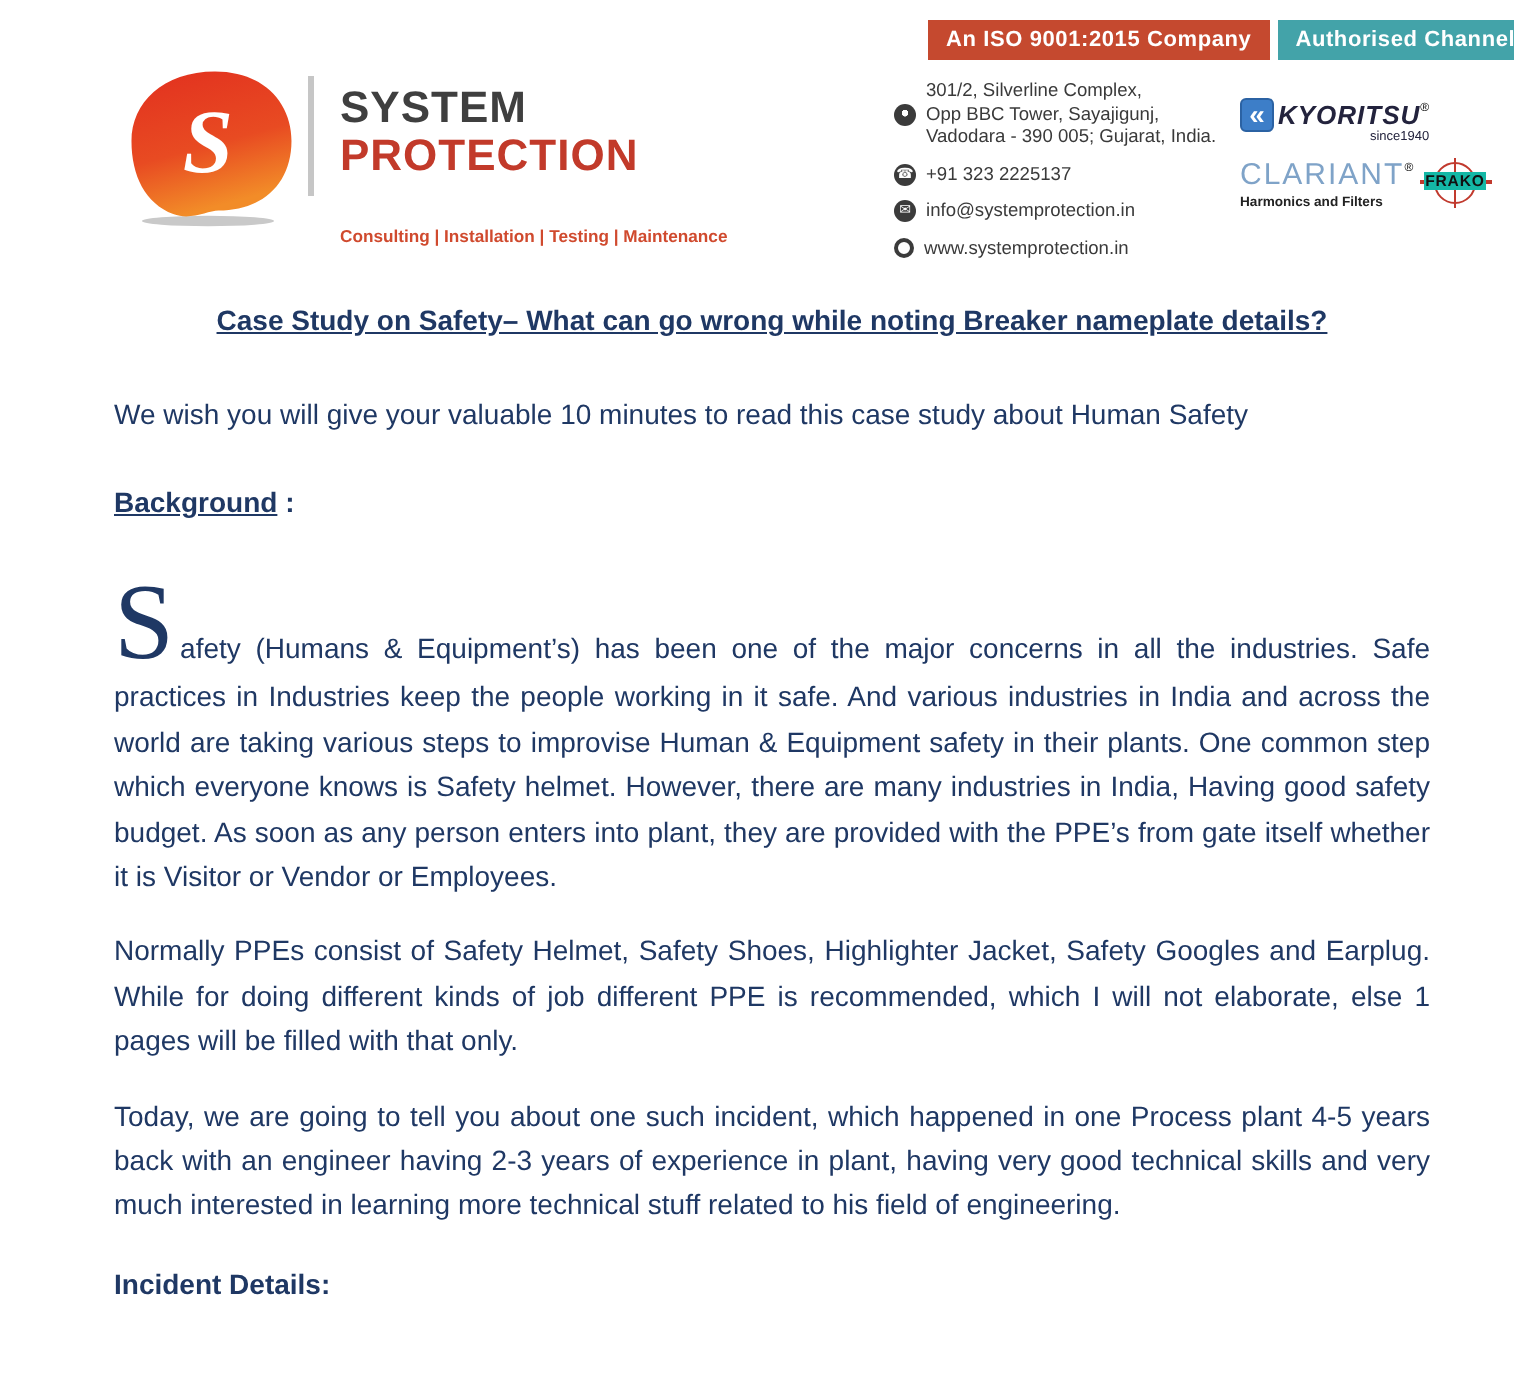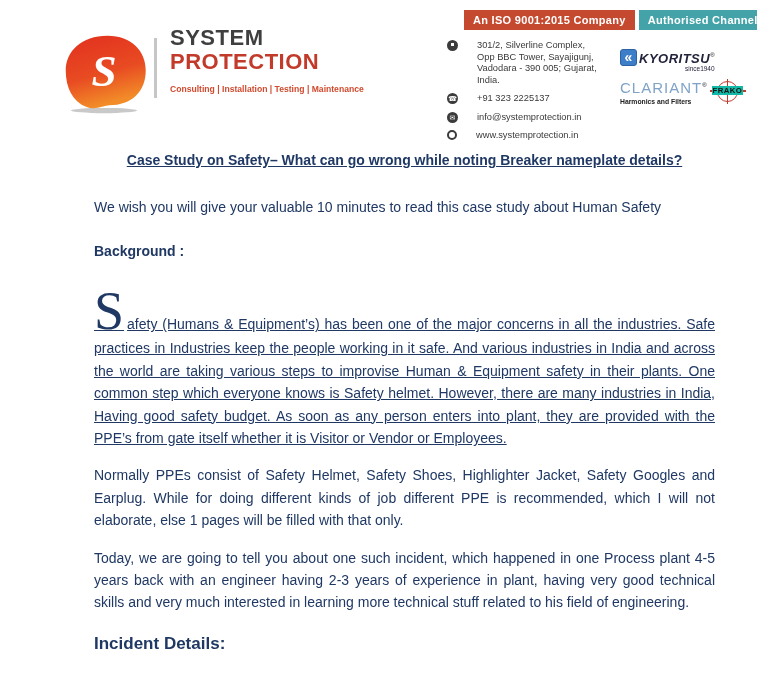--- a/index.html
+++ b/index.html
@@ -5,33 +5,33 @@
   * { margin:0; padding:0; box-sizing:border-box; }
   html,body { width:757px; height:689px; background:#fff; }
   body { font-family:"Liberation Sans", sans-serif; overflow:hidden; }
   .page { position:relative; width:757px; height:689px; background:#fff; }
 
   
   .letterhead { position:relative; height:140px; }
 
   .logo-mark { position:absolute; left:60px; top:34px; width:88px; height:80px; }
   .logo-divider { position:absolute; left:154px; top:38px; width:3px; height:60px; background:#c6c6c6; }
-  .logo-text { position:absolute; left:170px; top:26px; }
+  .logo-text { position:absolute; left:170px; top:42px; }
   .brand-top { font-size:22px; font-weight:600; letter-spacing:0.5px; color:#3f3f3f; line-height:24px; }
   .brand-bottom { font-size:22px; font-weight:600; letter-spacing:0.5px; color:#c23a2a; line-height:24px; }
   .brand-sub { font-size:10px; font-weight:bold; color:#2b2b2b; margin-top:2px; }
-  .brand-services { font-size:8.6px; font-weight:bold; color:#d04a2e; margin-top:10px; }
+  .brand-services { font-size:8.6px; font-weight:bold; color:#d04a2e; margin-top:23px; }
 
   .badges { position:absolute; top:10px; left:464px; display:flex; gap:4px; }
   .badge { color:#fff; font-size:11px; font-weight:bold; padding:4px 9px; letter-spacing:0.3px; white-space:nowrap; }
   .badge.red { background:#c5492f; }
   .badge.teal { background:#43a3a9; }
 
   .contact { position:absolute; left:447px; top:40px; width:165px; font-size:9.3px; color:#3a3a3a; }
-  .contact-row { display:flex; gap:19px; margin-bottom:7px; }
+  .contact-row { display:flex; gap:5px; margin-bottom:7px;align-items:center; }
   .contact-row .txt { line-height:11.5px; }
   .cicon { flex:none; width:11px; height:11px; border-radius:50%; background:#3b3b3b; color:#fff;
            font-size:7px; line-height:11px; text-align:center; margin-top:0; }
   .cicon.pin { background:radial-gradient(circle at 50% 42%, #fff 0 1.6px, #3b3b3b 1.7px); }
   .cicon.ring { background:#fff; border:2px solid #3b3b3b; width:10px; height:10px; }
 
   .partners { position:absolute; left:618px; top:40px; width:130px; }
   .siemens { margin-left:16px; font-size:19px; font-weight:bold; letter-spacing:1px; color:#0f9e9e; }
   .kyoritsu-row { margin-top:9px; margin-left:2px; display:flex; align-items:flex-start; }
   .kmark { flex:none; width:17px; height:17px; background:#3d7ec8; border:1px solid #2b62a3; border-radius:3px;
@@ -43,31 +43,31 @@
   .clariant-txt { font-size:15px; font-weight:500; letter-spacing:1px; color:#7fa3c8; line-height:15px; }
   .clariant-sub { font-size:6.8px; font-weight:bold; color:#222; margin-top:1px; }
   .frako { position:relative; width:36px; height:26px; flex:none; }
   .frako .circ { position:absolute; left:7px; top:2px; width:21px; height:21px; border:1.5px solid #c13a2e; border-radius:50%; }
   .frako .hline { position:absolute; left:0; top:11px; width:36px; height:1.5px; background:#c13a2e; }
   .frako .vline { position:absolute; left:17px; top:0; width:1.5px; height:25px; background:#c13a2e; }
   .frako .txt { position:absolute; left:2px; top:7px; background:#14b8a6; font-size:7.8px; font-weight:bold;
                 letter-spacing:0.4px; color:#111; padding:0 1px; }
 
   
-  .doc { padding:0 42px 0 57px; color:#1f3864;margin-left:37px; }
+  .doc { padding:0 42px 0 57px; color:#1f3864; }
   .doc-title { margin-top:12px; text-align:center; font-size:14px; font-weight:bold;
                text-decoration:underline; color:#1f3864; }
   .intro { margin-top:28px; font-size:14px; line-height:22.4px; }
   .sect-head { margin-top:25px; font-size:14px; font-weight:bold; }
-  .sect-head .u { }
+  .sect-head .u { text-decoration:underline; }
   .para { margin-top:15px; font-size:14px; line-height:22.4px; text-align:justify; }
-  .para.first { margin-top:26px;text-decoration:underline; }
+  .para.first { margin-top:26px; }
   .dropcap { font-family:"Liberation Serif", serif; font-size:54px; line-height:52px;
              font-weight:400; margin-right:3px; color:#1f3864; }
-  .incident { margin-top:20px; font-size:17px; font-weight:bold; }
+  .incident { margin-top:20px; font-size:14px; font-weight:bold; }
 </style>
 </head>
 <body>
 
 <div class="page">
 
   <header class="letterhead">
 
     <svg class="logo-mark" viewBox="0 0 100 92">
       <defs>

